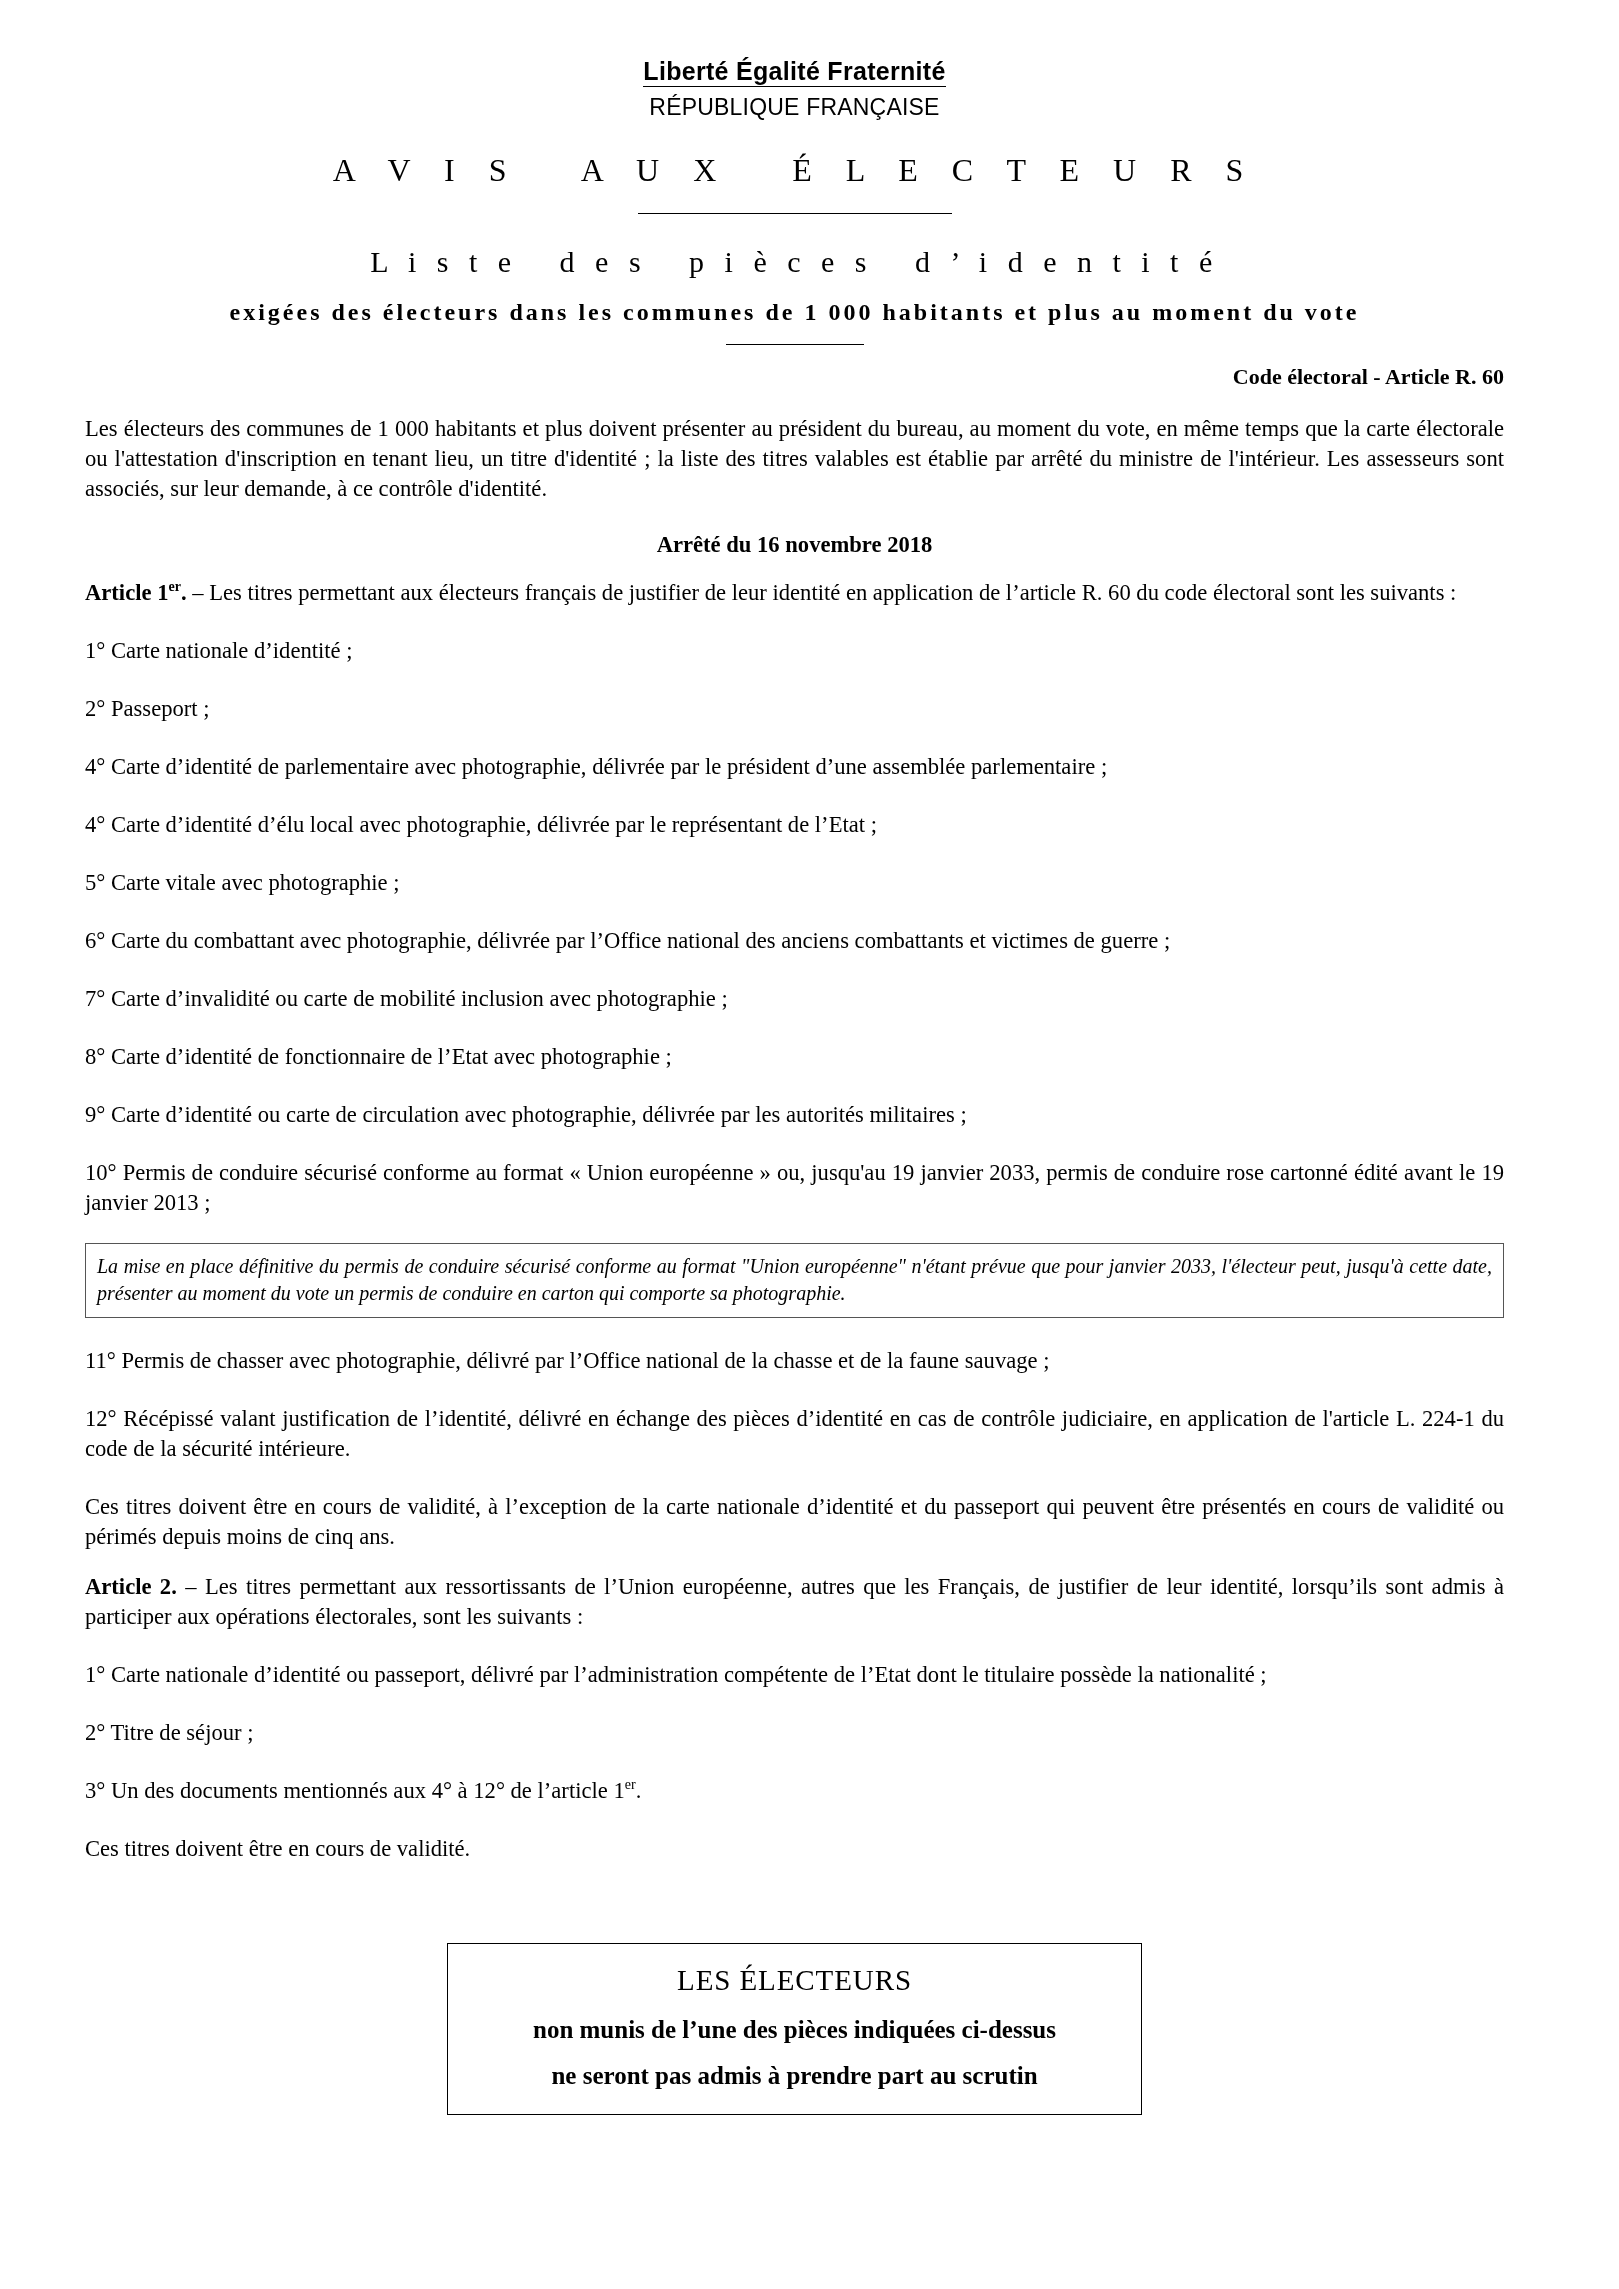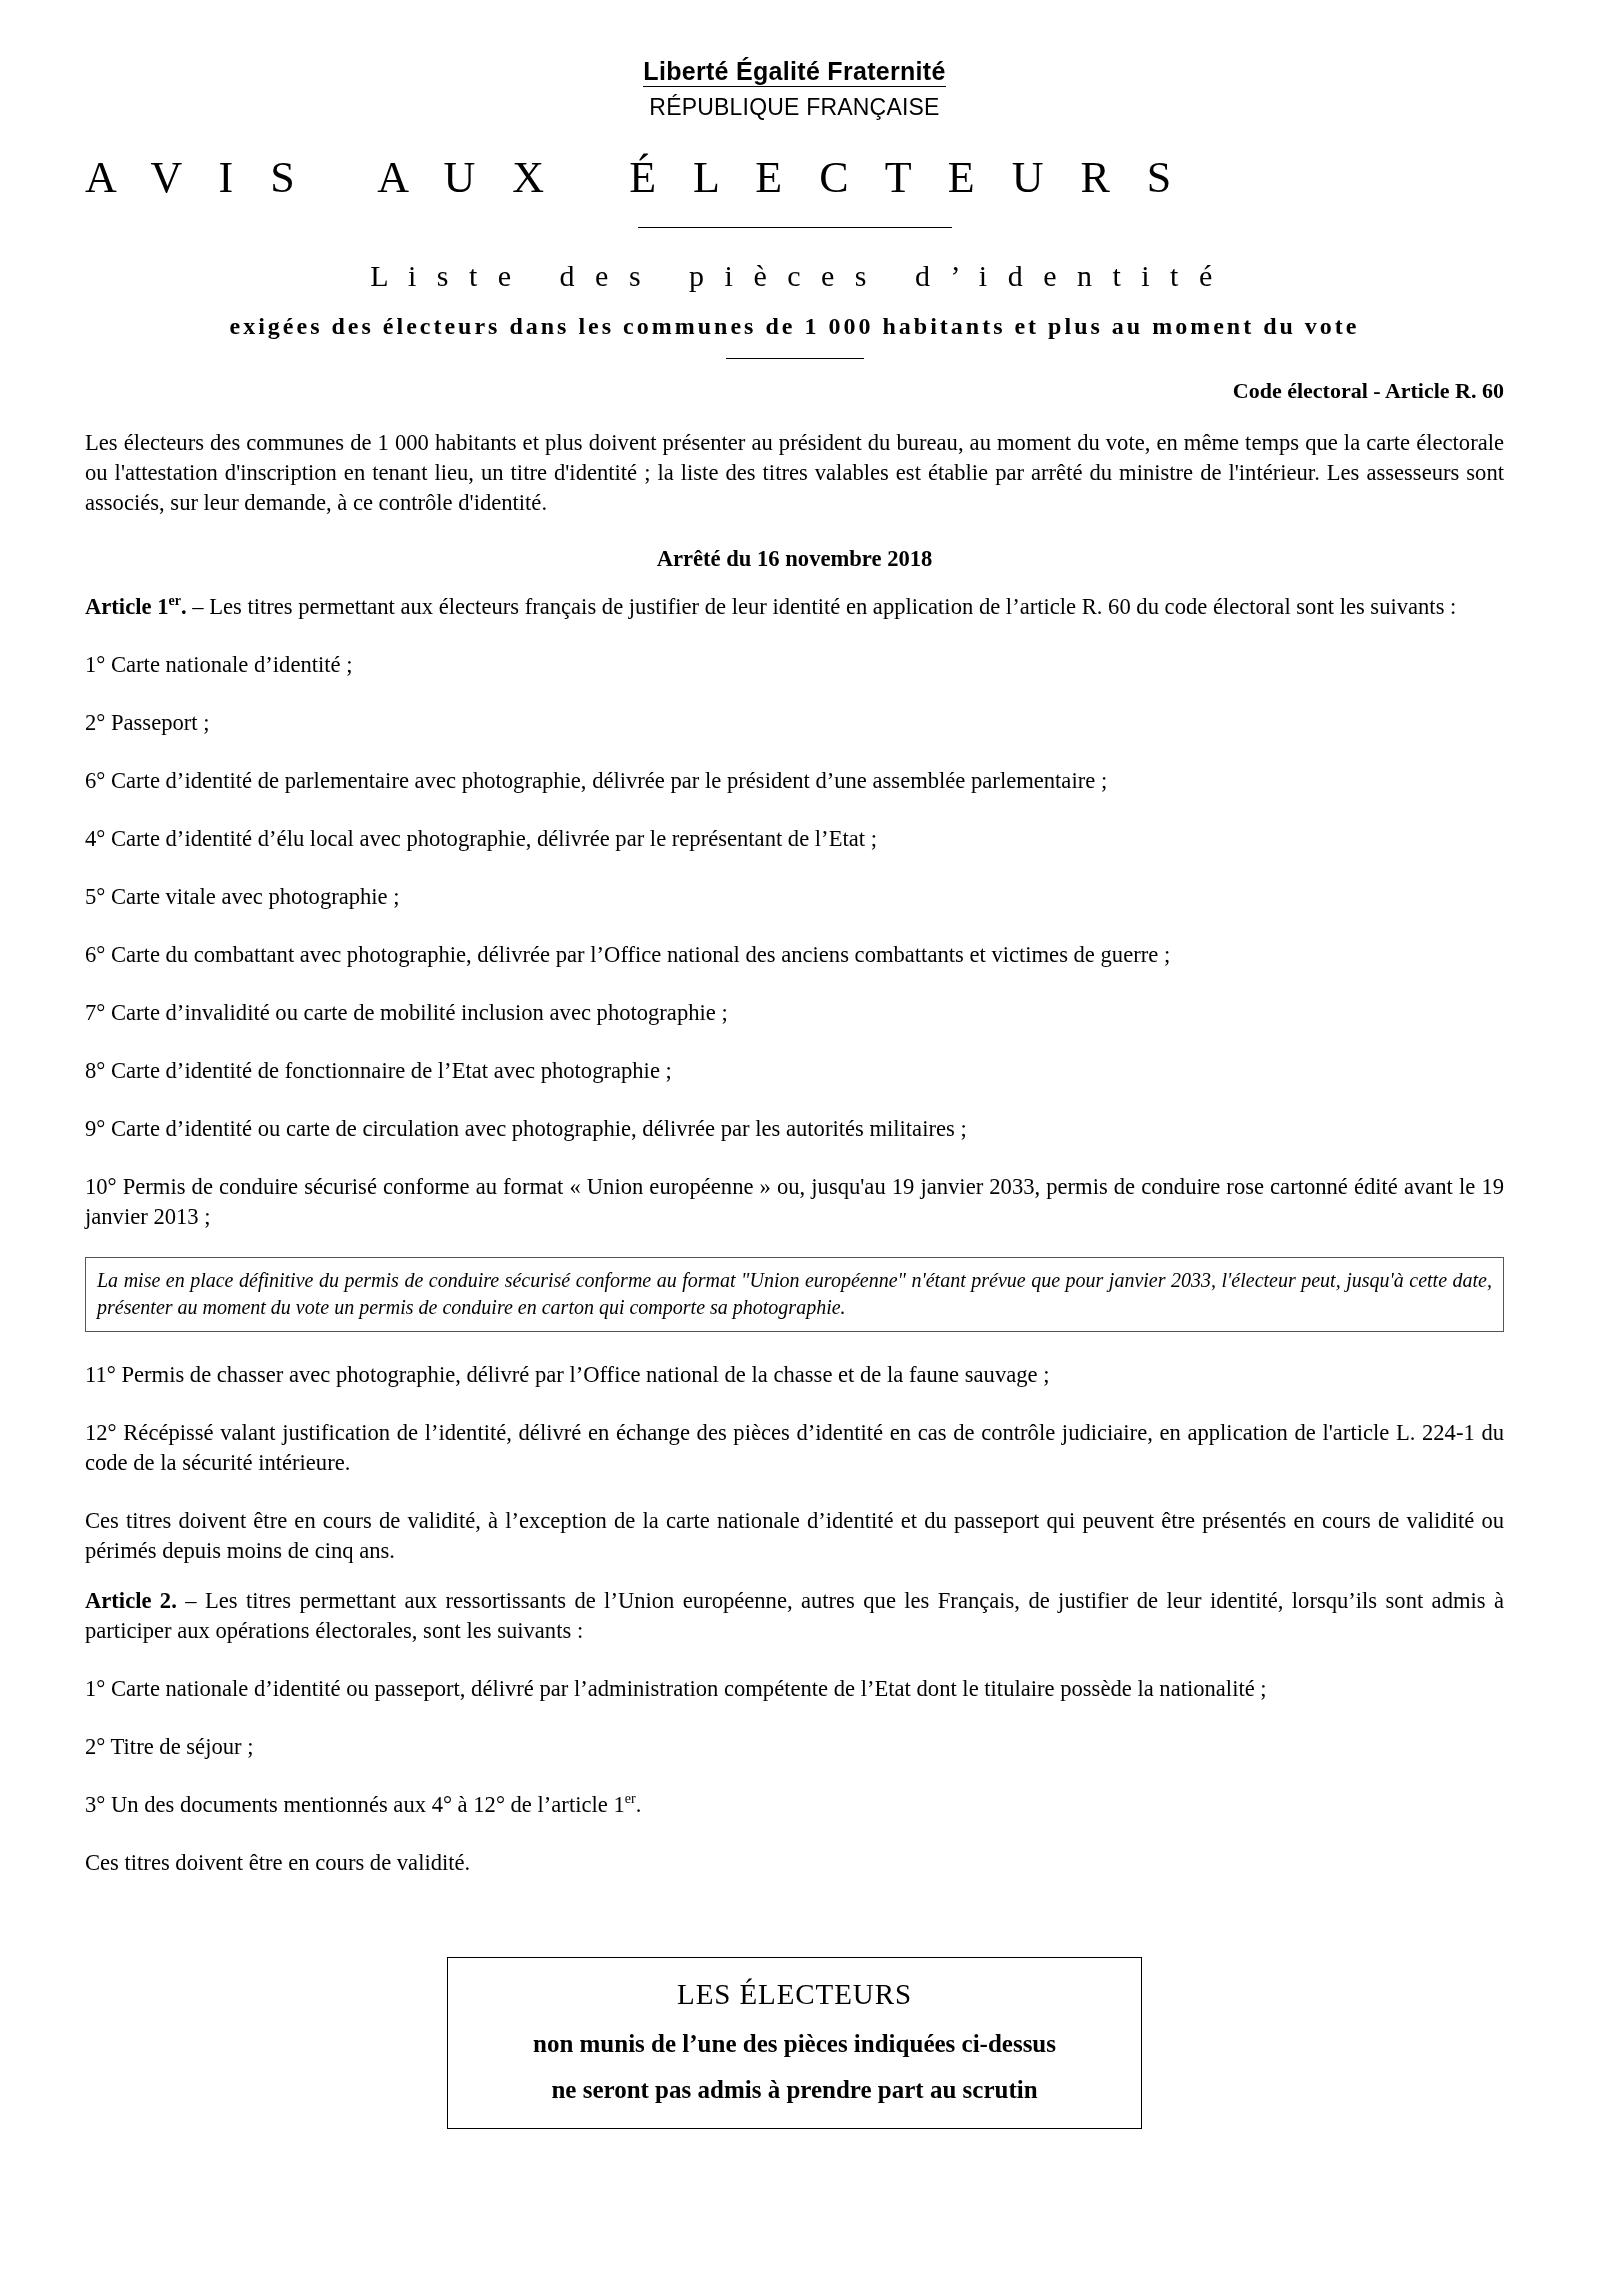--- a/index.html
+++ b/index.html
@@ -34,22 +34,23 @@
     padding-bottom: 0.9px;
   }
   .republique {
     text-align: center;
     font-family: "Liberation Sans", sans-serif;
     font-size: 23px;
     margin-top: 8.3px;
     letter-spacing: 0.2px;
   }
   .avis-title {
-    font-family: "Liberation Serif", serif;
-    font-size: 44px;
+    text-align: center;
+    font-family: "Liberation Serif", serif;
+    font-size: 32px;
     letter-spacing: 13px;
     margin-top: 31px;
     white-space: pre;
   }
   .rule-short {
     width: 314px;
     height: 0;
     border-top: 1.4px solid #000;
     margin: 24px auto 0 auto;
   }
@@ -165,21 +166,21 @@
   <div class="code-ref">Code électoral - Article R. 60</div>
 
   <p class="body intro">Les électeurs des communes de 1 000 habitants et plus doivent présenter au président du bureau, au moment du vote, en même temps que la carte électorale ou l'attestation d'inscription en tenant lieu, un titre d'identité ; la liste des titres valables est établie par arrêté du ministre de l'intérieur. Les assesseurs sont associés, sur leur demande, à ce contrôle d'identité.</p>
 
   <p class="center-bold">Arrêté du 16 novembre 2018</p>
 
   <p class="body"><span class="art-label"><span>Article 1</span><sup>er</sup><span>.</span></span> <span>– Les titres permettant aux électeurs français de justifier de leur identité en application de l’article R. 60 du code électoral sont les suivants :</span></p>
 
   <p class="item">1° Carte nationale d’identité ;</p>
   <p class="item">2° Passeport ;</p>
-  <p class="item">6° Carte d’identité de parlementaire avec photographie, délivrée par le président d’une assemblée parlementaire ;</p>
+  <p class="item">4° Carte d’identité de parlementaire avec photographie, délivrée par le président d’une assemblée parlementaire ;</p>
   <p class="item">4° Carte d’identité d’élu local avec photographie, délivrée par le représentant de l’Etat ;</p>
   <p class="item">5° Carte vitale avec photographie ;</p>
   <p class="item">6° Carte du combattant avec photographie, délivrée par l’Office national des anciens combattants et victimes de guerre ;</p>
   <p class="item">7° Carte d’invalidité ou carte de mobilité inclusion avec photographie ;</p>
   <p class="item">8° Carte d’identité de fonctionnaire de l’Etat avec photographie ;</p>
   <p class="item">9° Carte d’identité ou carte de circulation avec photographie, délivrée par les autorités militaires ;</p>
   <p class="item">10° Permis de conduire sécurisé conforme au format « Union européenne » ou, jusqu'au 19 janvier 2033, permis de conduire rose cartonné édité avant le 19 janvier 2013 ;</p>
 
   <div class="note-box">
     <p>La mise en place définitive du permis de conduire sécurisé conforme au format "Union européenne" n'étant prévue que pour janvier 2033, l'électeur peut, jusqu'à cette date, présenter au moment du vote un permis de conduire en carton qui comporte sa photographie.</p>

